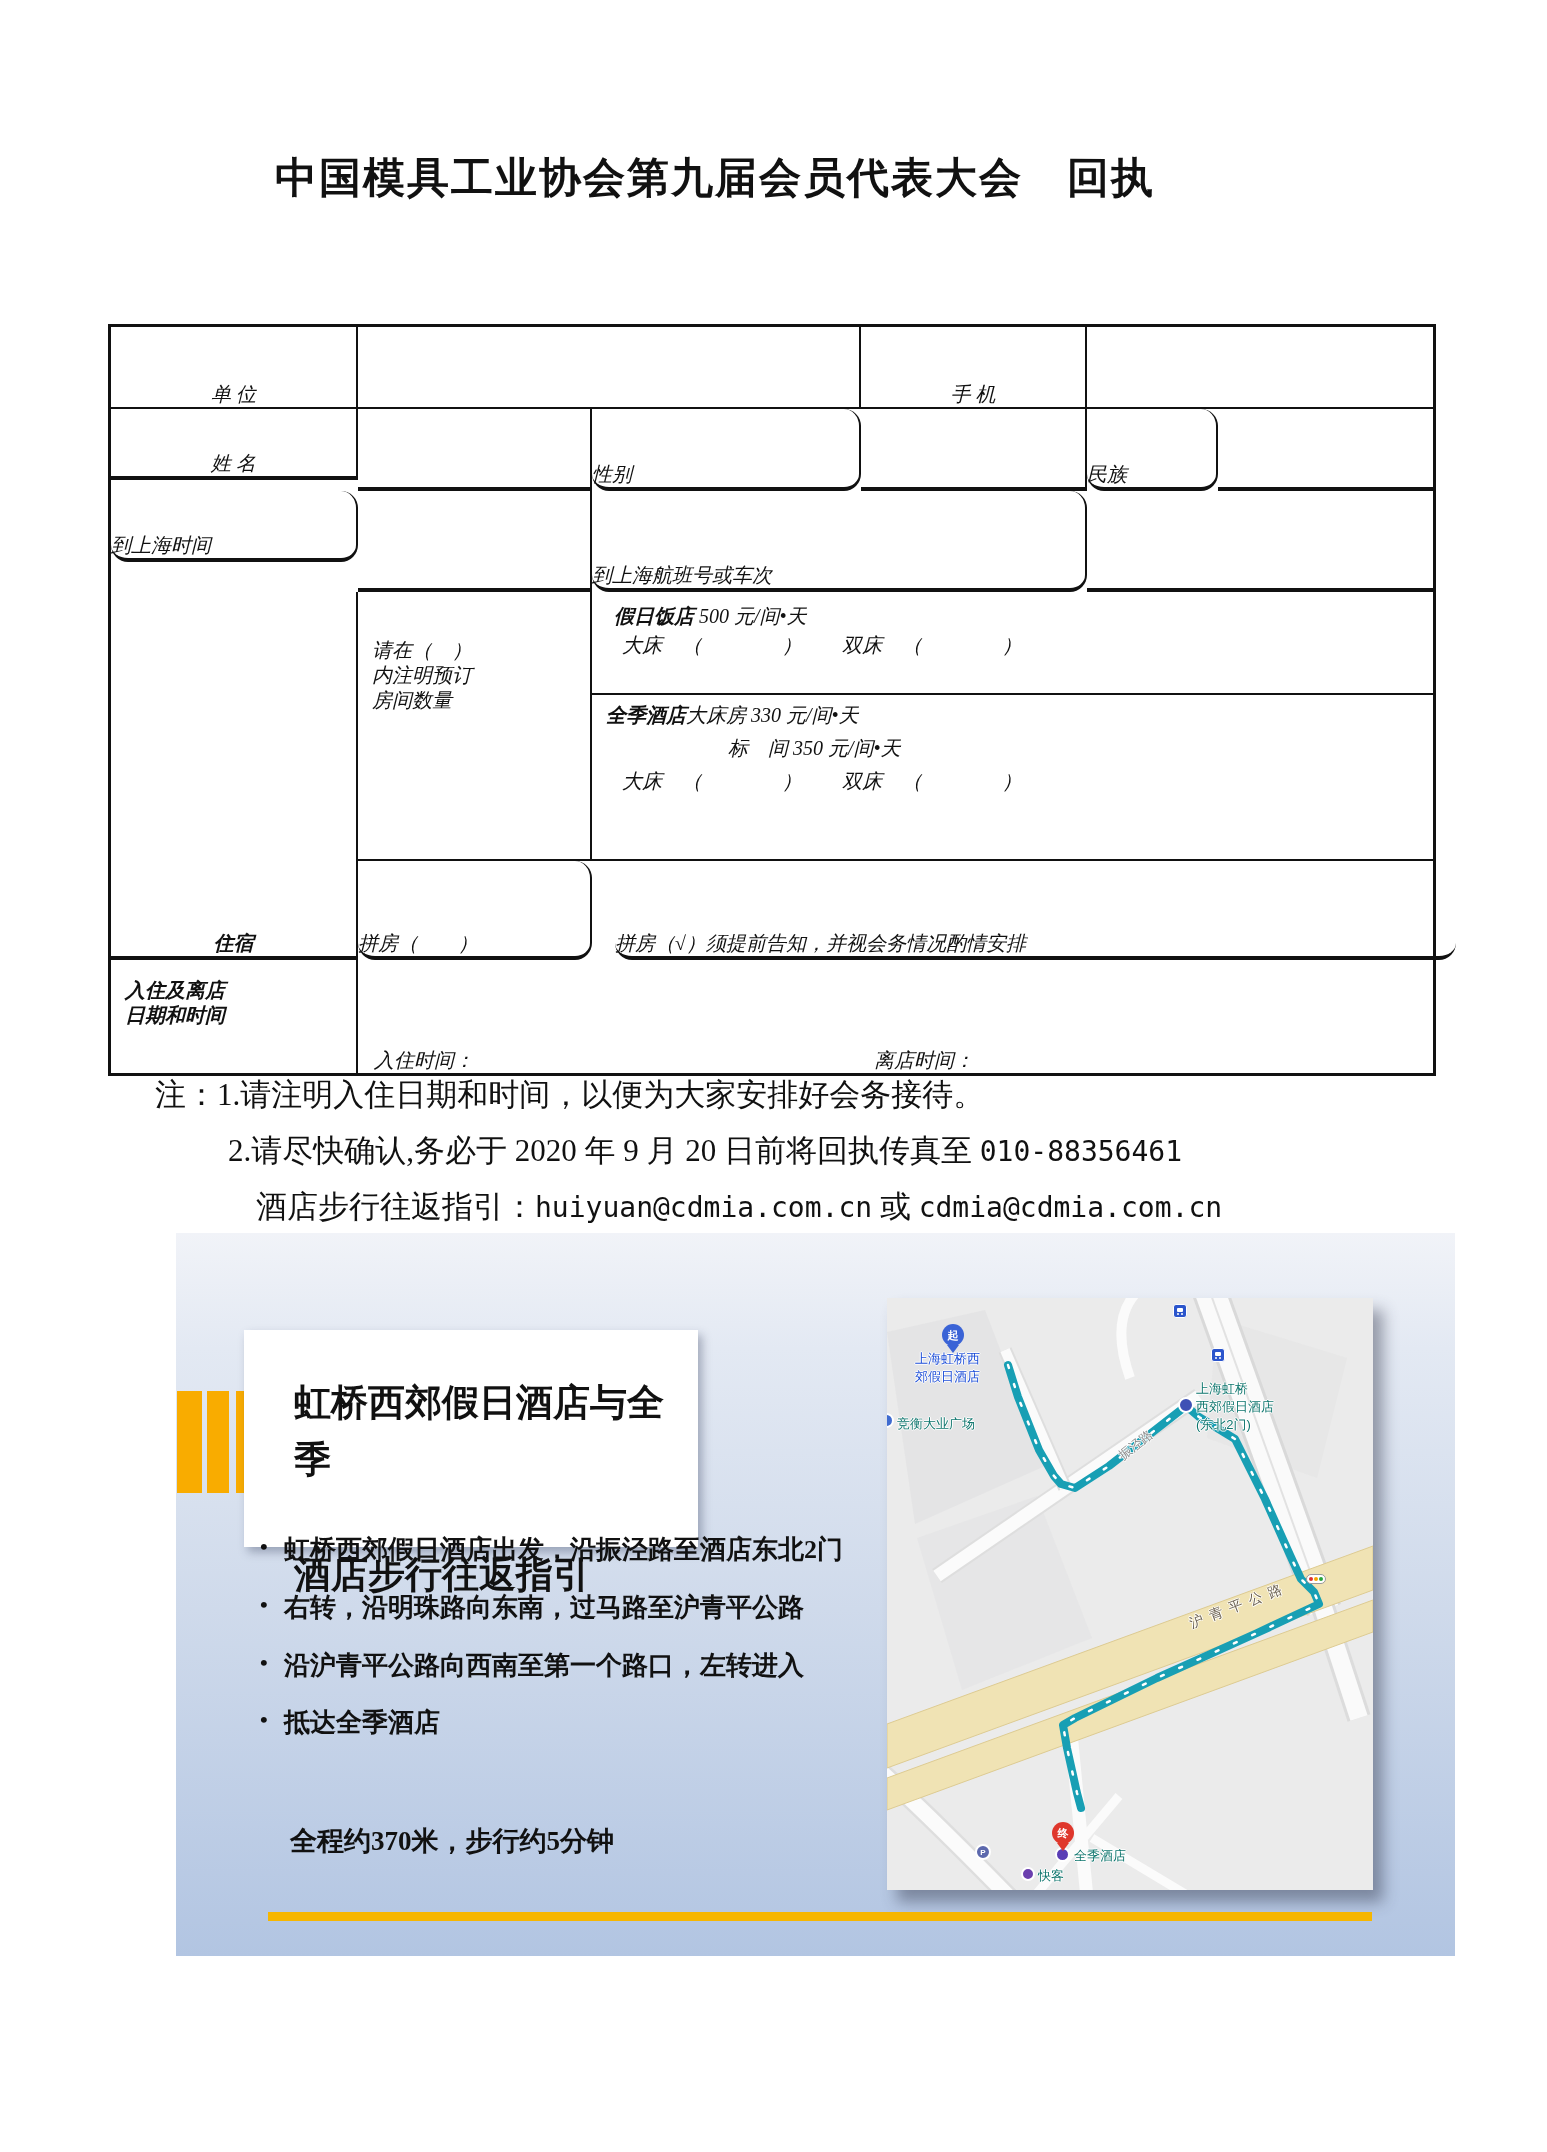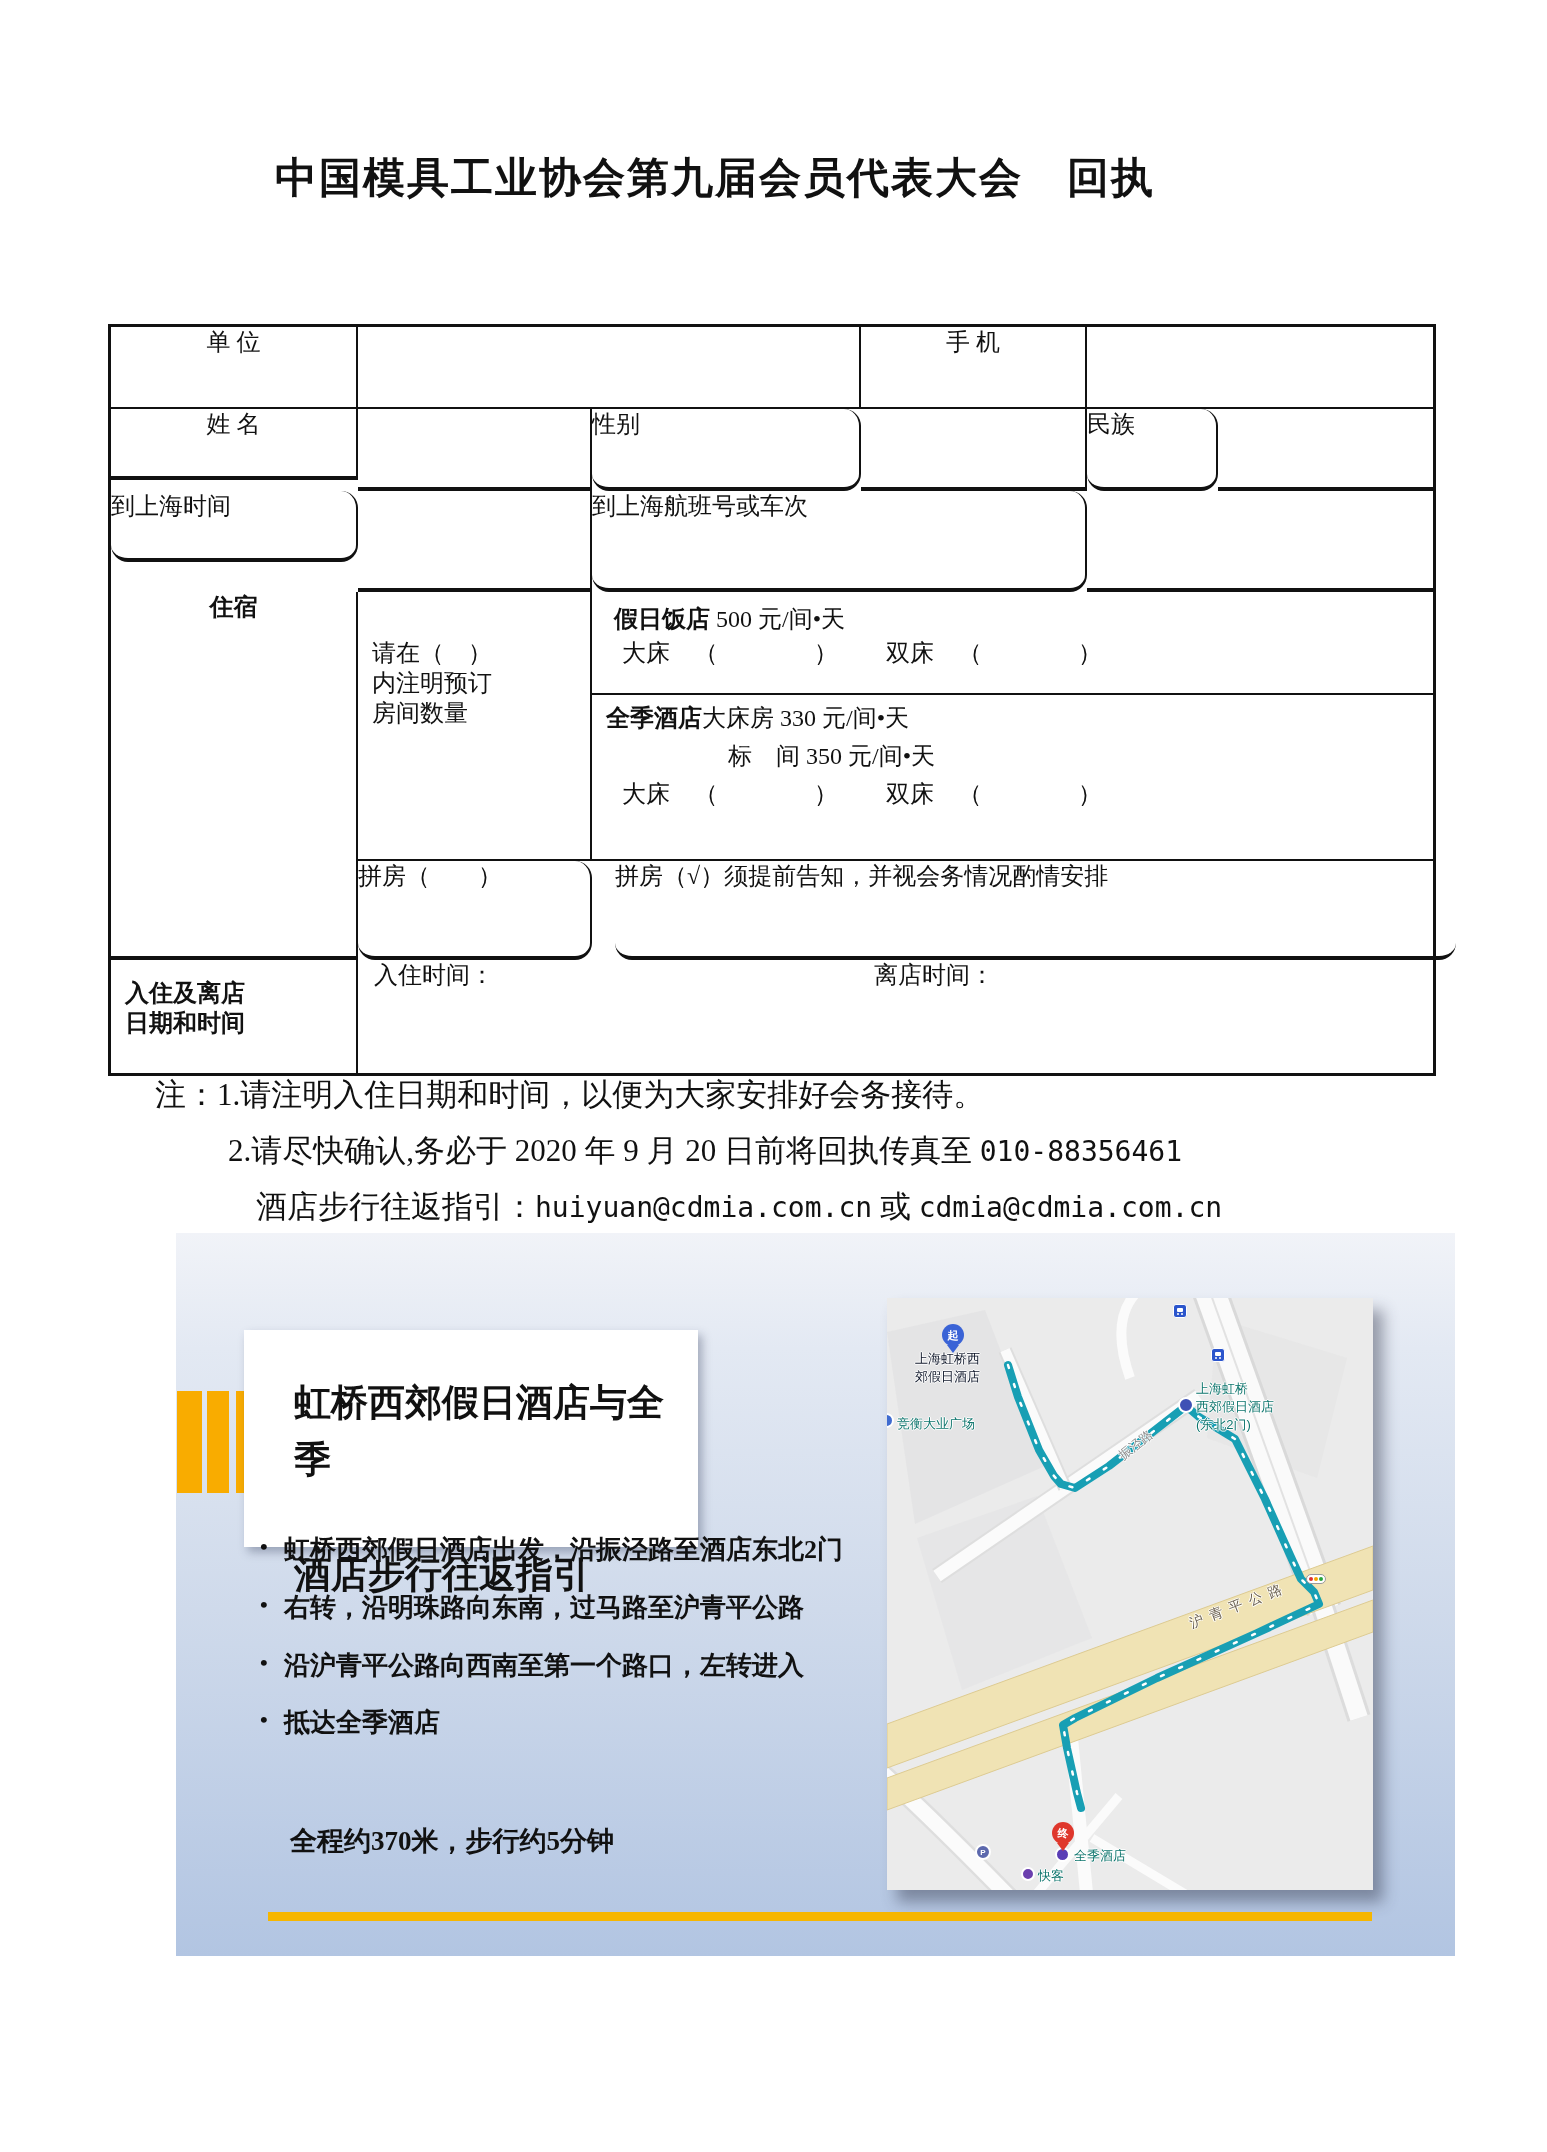--- a/index.html
+++ b/index.html
@@ -6,21 +6,21 @@
   .page{position:relative;width:1547px;height:2152px;background:#ffffff;overflow:hidden;
         font-family:"Liberation Serif","DejaVu Serif",serif;color:#111;}
   
   .doc-title{position:absolute;left:0;top:150px;width:1430px;text-align:center;
              font-family:"Liberation Sans","DejaVu Sans",sans-serif;
              font-weight:bold;font-size:42px;letter-spacing:2px;}
   
   .ftable{position:absolute;left:108px;top:324px;width:1322px;height:746px;
           border:3px solid #111;box-sizing:content-box;}
   .cell{position:absolute;box-sizing:border-box;border-right:2px solid #111;border-bottom:2px solid #111;
-        display:flex;align-items:flex-start;font-size:24px;line-height:1.25;}
+        display:flex;align-items:flex-end;font-size:20px;line-height:1.25;font-style:italic;}
   .cell.no-r{border-right:none;}
   .cell.no-b{border-bottom:none;}
   .cell.thick-b{border-bottom-width:4px;}
   .cell.center{justify-content:center;}
   .cell.pad{border-radius:17px;}
   .cell.block{display:block;}
   .bold{font-weight:bold;}
   .latin{font-family:"DejaVu Sans Mono",monospace;font-size:28px;}
   .hotel-line{white-space:pre;}
   
@@ -37,21 +37,21 @@
   .bullet-dot{width:24px;flex:0 0 24px;font-size:22px;}
   .distance{position:absolute;left:114px;top:590px;font-size:27px;font-weight:bold;}
   .bottom-bar{position:absolute;left:92px;top:679px;width:1104px;height:9px;background:#f6b600;}
   
   .map{position:absolute;left:711px;top:65px;width:486px;height:592px;background:#ebebeb;
        overflow:hidden;box-shadow:10px 12px 14px rgba(50,55,75,0.45);
        font-family:"Liberation Sans","DejaVu Sans",sans-serif;}
   .map svg{position:absolute;left:0;top:0;}
   .mlabel{position:absolute;font-size:13px;color:#0f766e;white-space:nowrap;
           text-shadow:1px 0 0 #fff,-1px 0 0 #fff,0 1px 0 #fff,0 -1px 0 #fff;}
-  .mlabel.gray{color:#0f172a;}
+  .mlabel.gray{color:#1d4ed8;}
   .pin{position:absolute;width:22px;height:22px;border-radius:50% 50% 50% 50%;
        display:flex;align-items:center;justify-content:center;color:#fff;font-size:11px;font-weight:bold;z-index:5;}
   .pin:after{content:"";position:absolute;left:50%;bottom:-7px;transform:translateX(-50%);
        border:6px solid transparent;border-top-width:8px;border-bottom:none;}
   .pin.blue{background:#3a63d6;}  .pin.blue:after{border-top-color:#3a63d6;}
   .pin.red{background:#df372c;}   .pin.red:after{border-top-color:#df372c;}
   .dot-icon{position:absolute;border-radius:50%;border:2px solid #fff;box-sizing:border-box;
        display:flex;align-items:center;justify-content:center;color:#fff;font-size:8px;font-weight:bold;z-index:4;}
   .bus-square{position:absolute;width:14px;height:14px;background:#2b55cc;border-radius:3px;
        border:1px solid #fff;box-sizing:border-box;z-index:4;}

